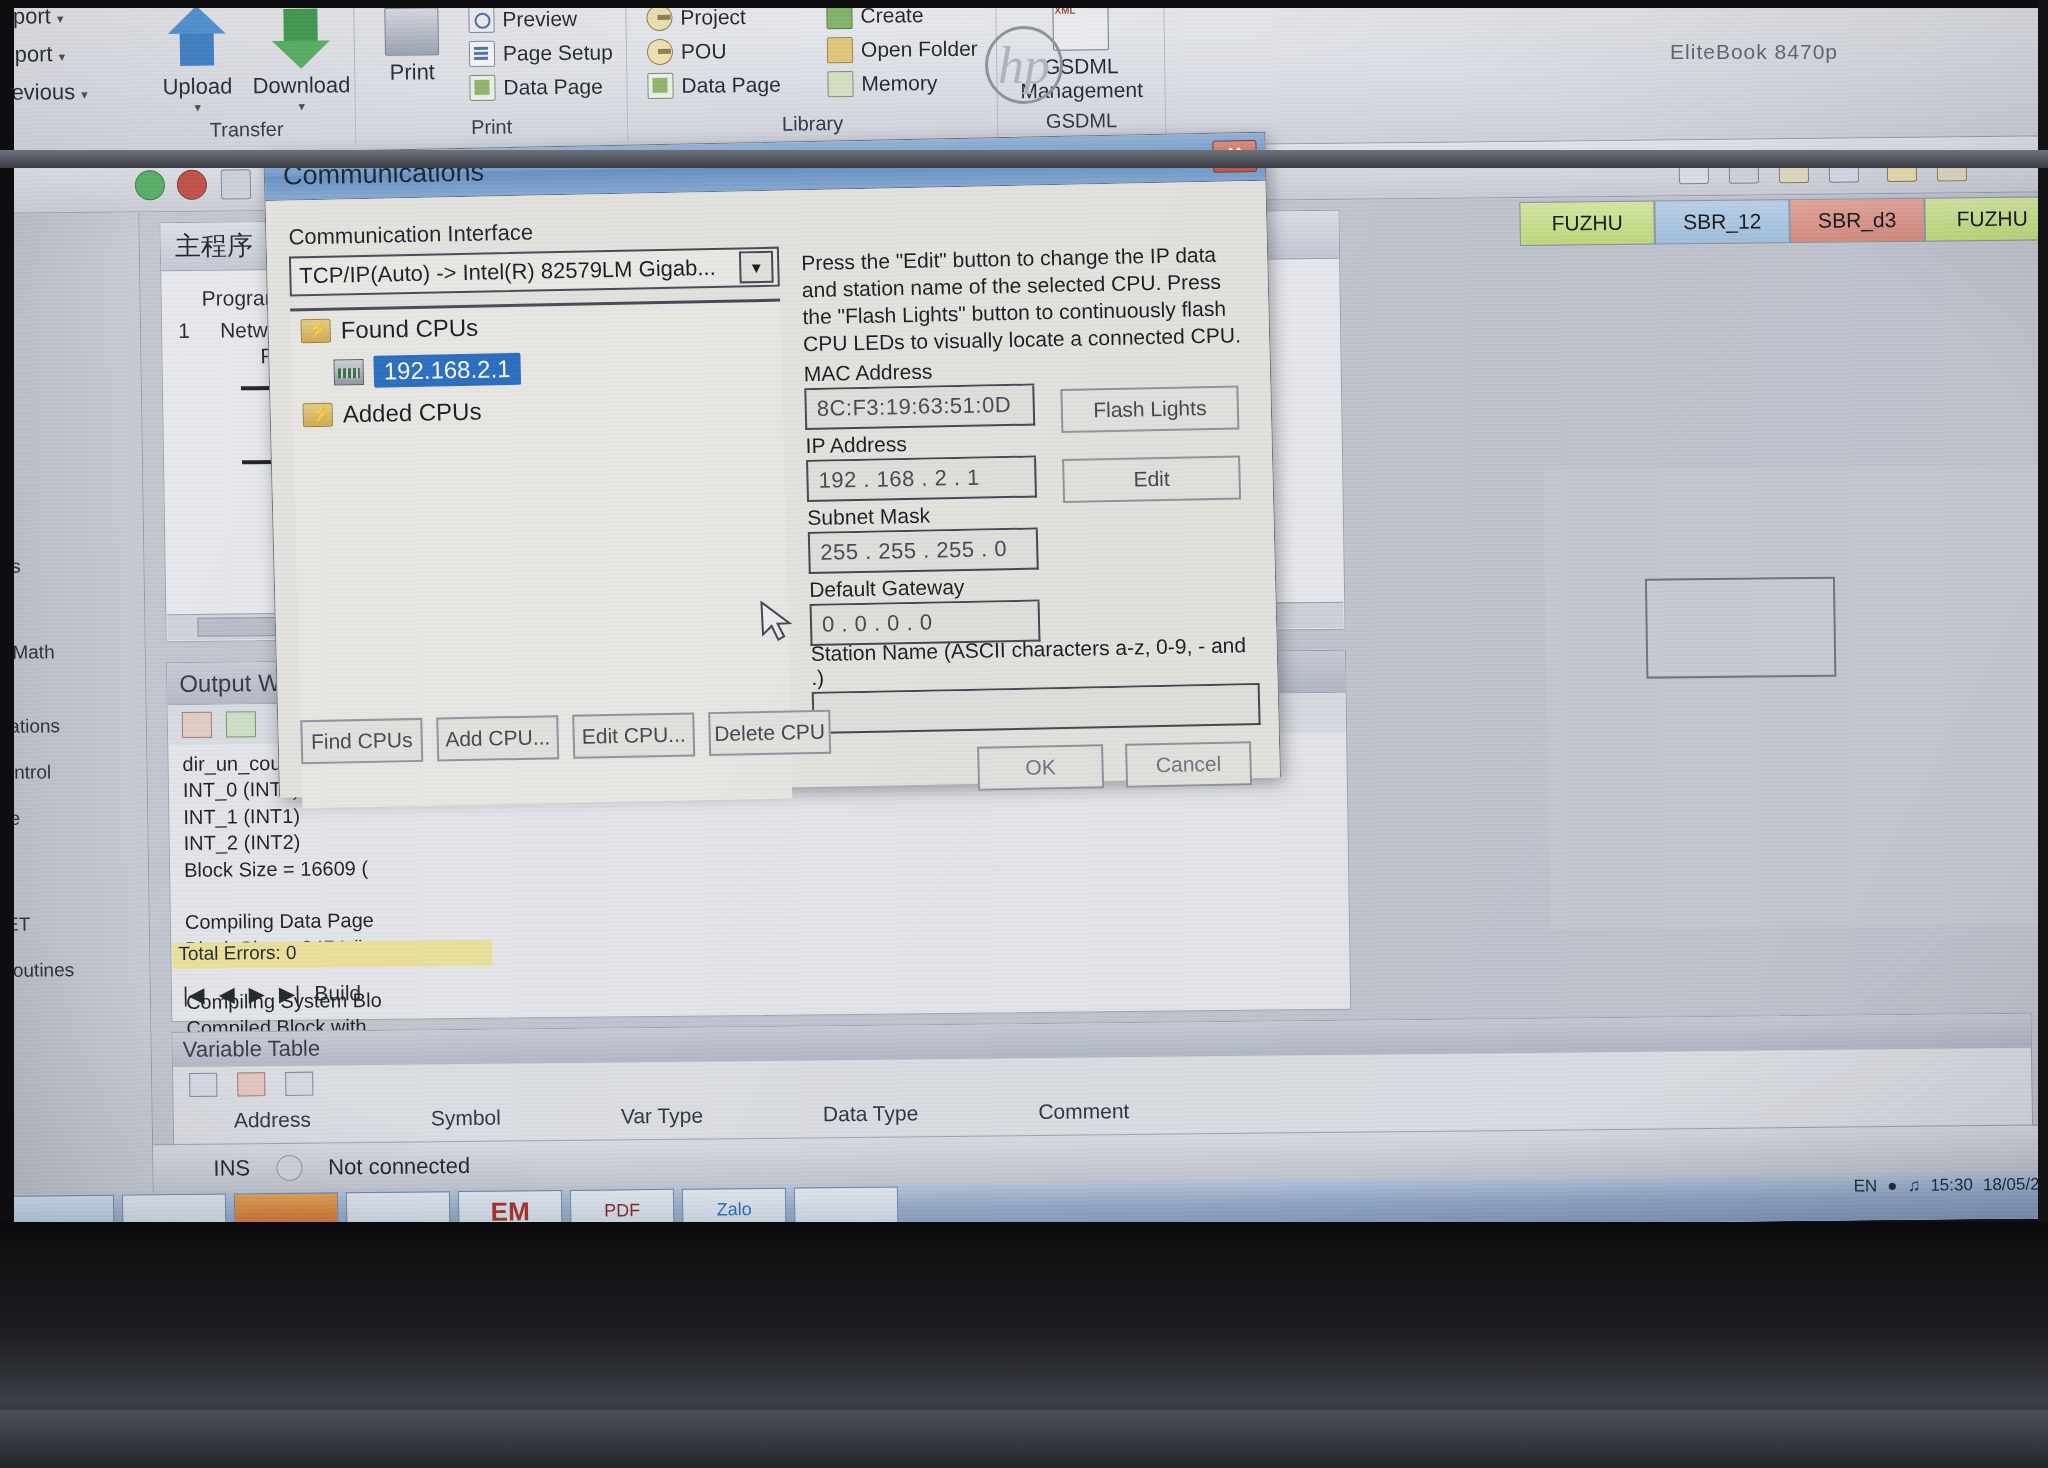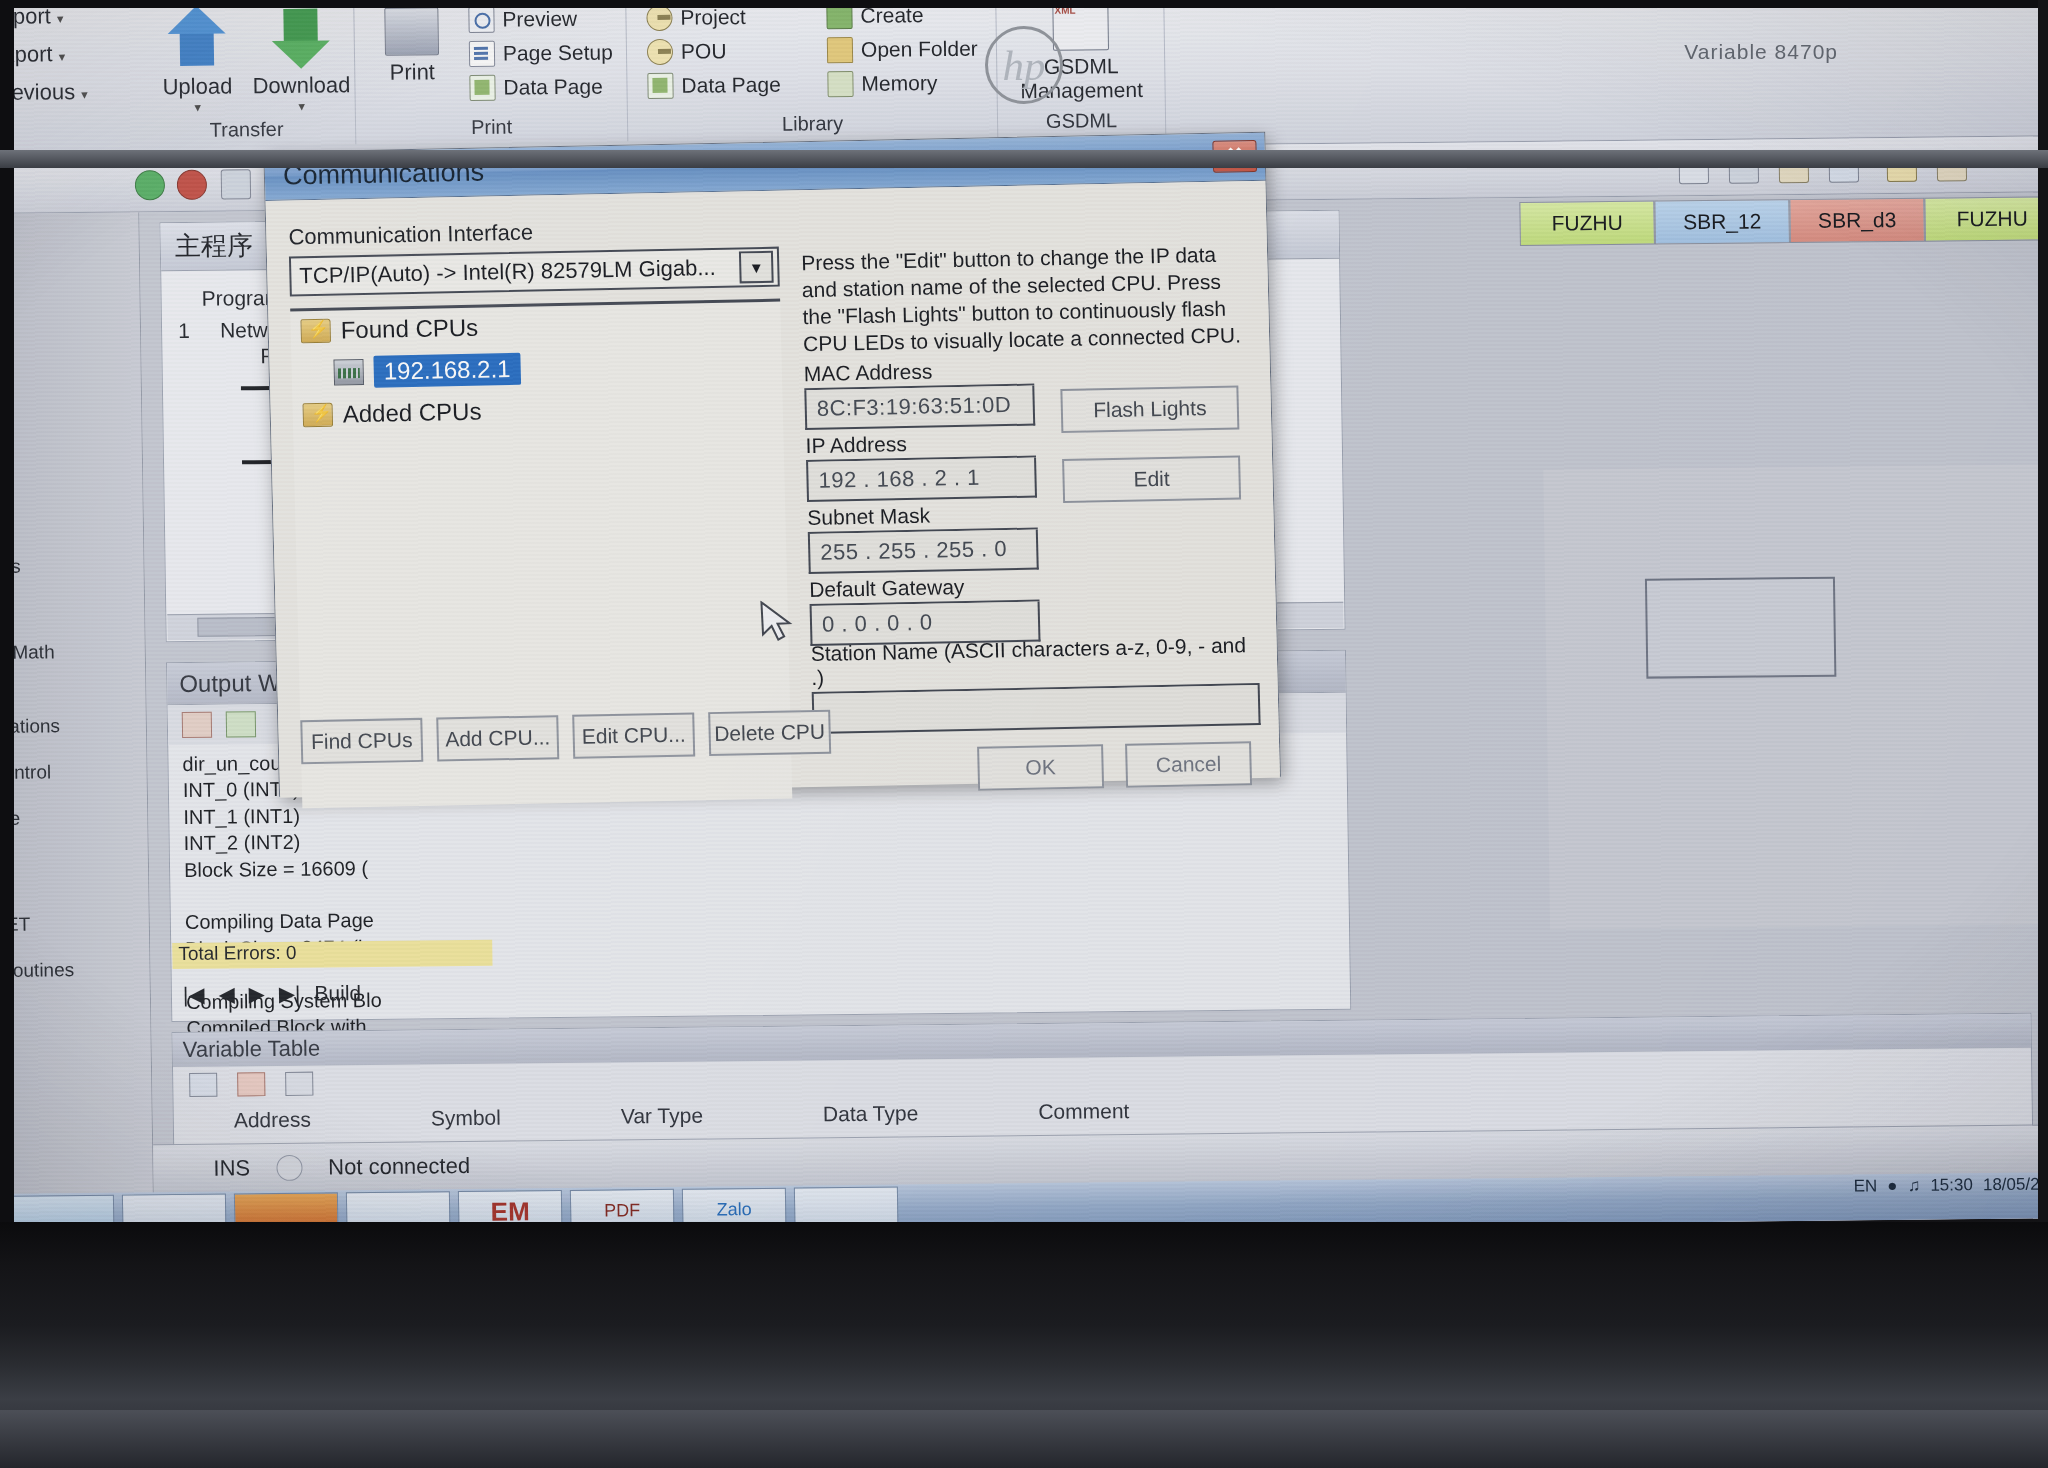--- a/index.html
+++ b/index.html
@@ -341,21 +341,21 @@
   
   .laptop {
     position:absolute; left:0; top:1222px; width:2048px; height:246px;
     background:linear-gradient(180deg,#0b0b0d 0%, #141417 18%, #1b1c20 42%, #2a2c31 58%, #3b3e45 72%, #20222a 100%);
     z-index:70;
   }
   .hp-logo {
     position:absolute; left:985px; top:26px; width:78px; height:78px;
     border-radius:50%; border:3px solid #8e9299; color:#aeb3bb;
     display:flex; align-items:center; justify-content:center;
-    font-size:43px; font-style:italic; font-family:"Liberation Serif", serif;
+    font-size:52px; font-style:italic; font-family:"Liberation Serif", serif;
     z-index:71;
   }
   .elitebook {
     position:absolute; right:210px; top:40px; font-size:21px; color:#5f646d;
     z-index:71; letter-spacing:1px;
   }
   .hinge {
     position:absolute; left:0; top:150px; width:2048px; height:18px;
     background:linear-gradient(180deg,#6d7179,#3a3d44);
     z-index:72;
@@ -716,20 +716,20 @@
   </div>
 
   <div class="bezel-t"></div>
   <div class="bezel-l"></div>
   <div class="bezel-r"></div>
 
   <div class="laptop"></div>
   <div class="hp-logo">
     <span>hp</span>
   </div>
-  <div class="elitebook">Variable 8470p</div>
+  <div class="elitebook">EliteBook 8470p</div>
   <div class="hinge"></div>
   <div class="deskline"></div>
 
   <div id="blur-soft"></div>
   <div id="tint"></div>
   <div id="vign"></div>
 </div>
 
 </body></html>

